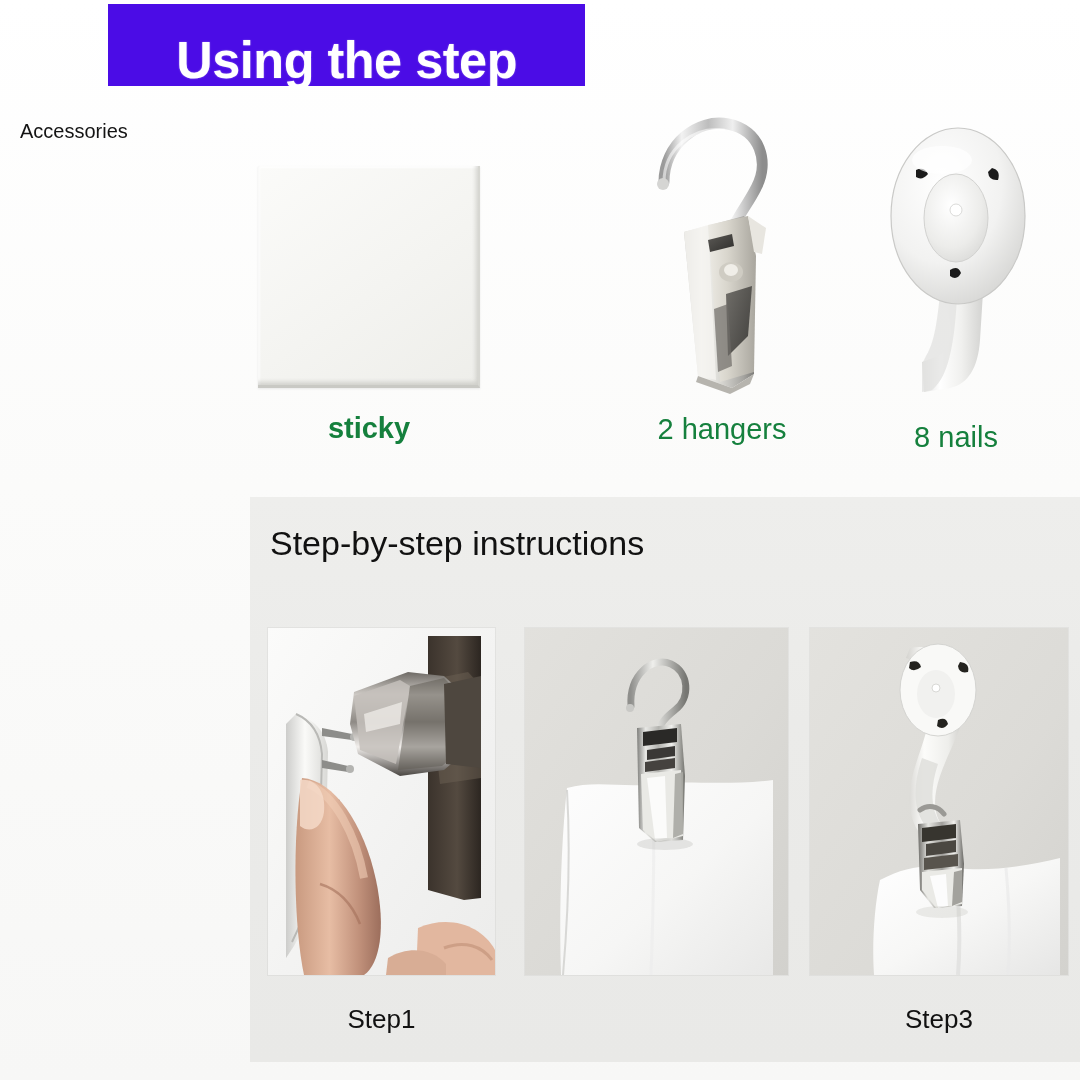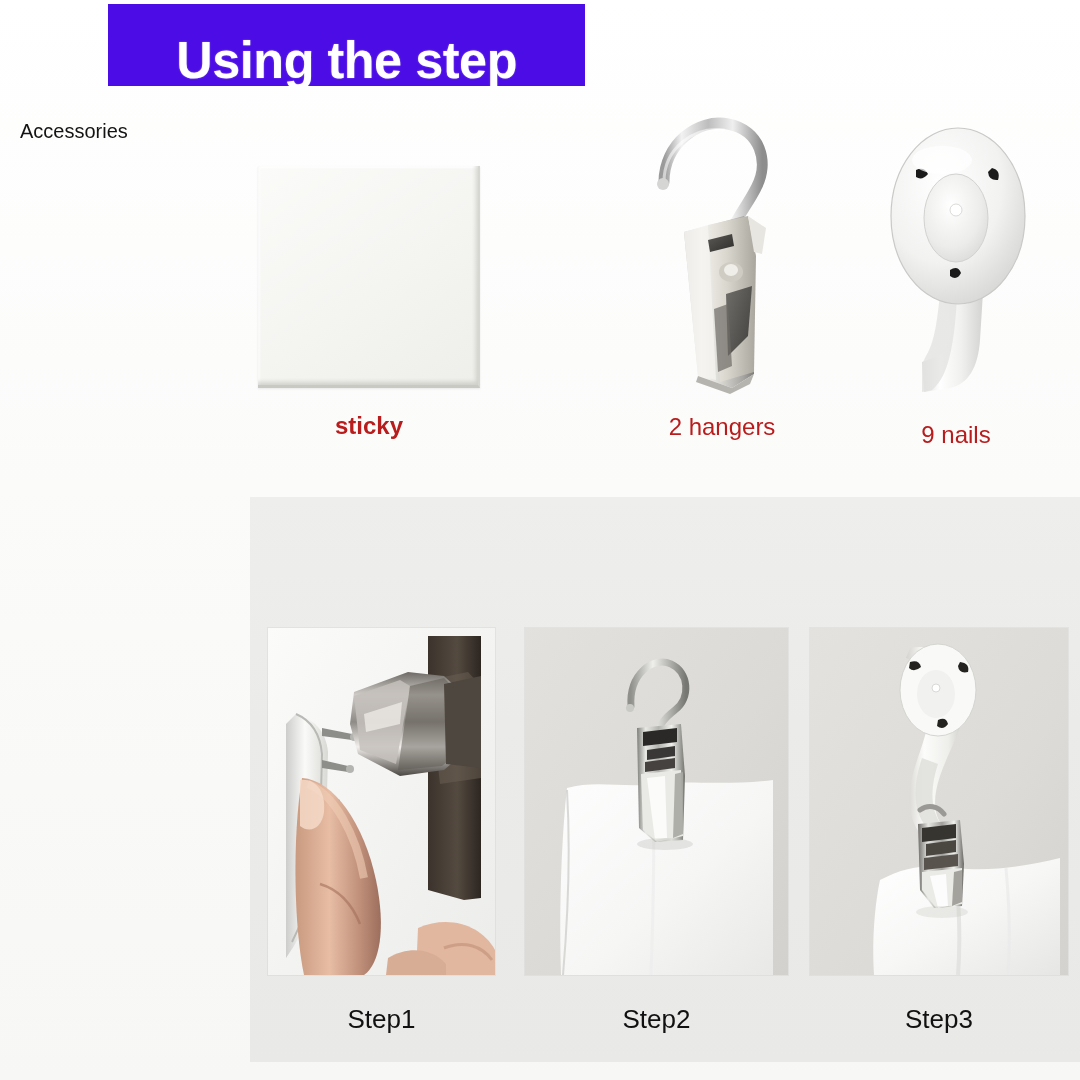--- a/index.html
+++ b/index.html
@@ -63,22 +63,22 @@
   }
 
   
   .accessory {
     position: absolute;
     z-index: 4;
   }
   .accessory-caption {
     position: absolute;
     text-align: center;
-    font-size: 24px;
-    color: #b91c1c;
+    font-size: 29px;
+    color: #15803d;
     white-space: nowrap;
     z-index: 6;
   }
   .cap-sticky   { left: 258px; top: 412px; width: 222px; font-weight: 700; }
   .cap-hangers  { left: 612px; top: 413px; width: 220px; }
   .cap-nails    { left: 866px; top: 421px; width: 180px; }
 
   
   .sticky-pad {
     left: 258px;
@@ -250,24 +250,25 @@
       <circle cx="80" cy="86" r="6" fill="#ffffff"></circle>
       <circle cx="80" cy="86" r="6" fill="none" stroke="#d0d0ce" stroke-width="0.8"></circle>
 
       <path d="M40 46 q8 -4 12 4 q-6 7 -12 3 z" fill="#1b1b1b"></path>
       <path d="M116 44 q9 2 6 12 q-9 1 -10 -8 z" fill="#1b1b1b"></path>
       <path d="M74 146 q8 -5 11 3 q-4 8 -11 3 z" fill="#1b1b1b"></path>
 
       <ellipse cx="66" cy="36" rx="30" ry="14" fill="#ffffff" opacity="0.7"></ellipse>
     </svg>
   </div>
-  <div class="accessory-caption cap-nails">9 nails</div>
+  <div class="accessory-caption cap-nails">8 nails</div>
 
   <div class="steps-panel"></div>
 
+  <div class="steps-heading">Step-by-step instructions</div>
 
   <div class="step-photo photo1">
     <svg width="227" height="347" viewBox="0 0 227 347">
       <defs>
         <linearGradient id="wall1" x1="0" y1="0" x2="1" y2="1">
           <stop offset="0%" stop-color="#fbfbfa"></stop>
           <stop offset="100%" stop-color="#ececeb"></stop>
         </linearGradient>
         <linearGradient id="hammerHead" x1="0" y1="0" x2="0" y2="1">
           <stop offset="0%" stop-color="#6e6a65"></stop>
@@ -375,21 +376,20 @@
       <path d="M122 122 L 150 118 L 150 128 L 122 132 Z" fill="#3a3836"></path>
       <path d="M120 134 L 150 130 L 150 140 L 120 144 Z" fill="#45423f"></path>
 
       <path d="M116 146 L 156 142 L 158 208 L 132 214 L 118 202 Z" fill="#e9e9e5"></path>
       <path d="M122 150 L 140 148 L 142 210 L 130 212 Z" fill="#ffffff" opacity="0.8"></path>
       <path d="M150 146 L 158 144 L 158 206 L 148 210 Z" fill="#a8a8a3" opacity="0.9"></path>
 
       <ellipse cx="140" cy="216" rx="28" ry="6" fill="#bdbdb9" opacity="0.35"></ellipse>
     </svg>
   </div>
-  <div class="step-caption scap2">Step2</div>
 
   <div class="step-photo photo3">
     <svg width="258" height="347" viewBox="0 0 258 347">
       <defs>
         <linearGradient id="wall3" x1="0" y1="0" x2="1" y2="1">
           <stop offset="0%" stop-color="#e3e2de"></stop>
           <stop offset="60%" stop-color="#dcdbd7"></stop>
           <stop offset="100%" stop-color="#d3d2ce"></stop>
         </linearGradient>
         <linearGradient id="hook3" x1="0" y1="0" x2="1" y2="0">

